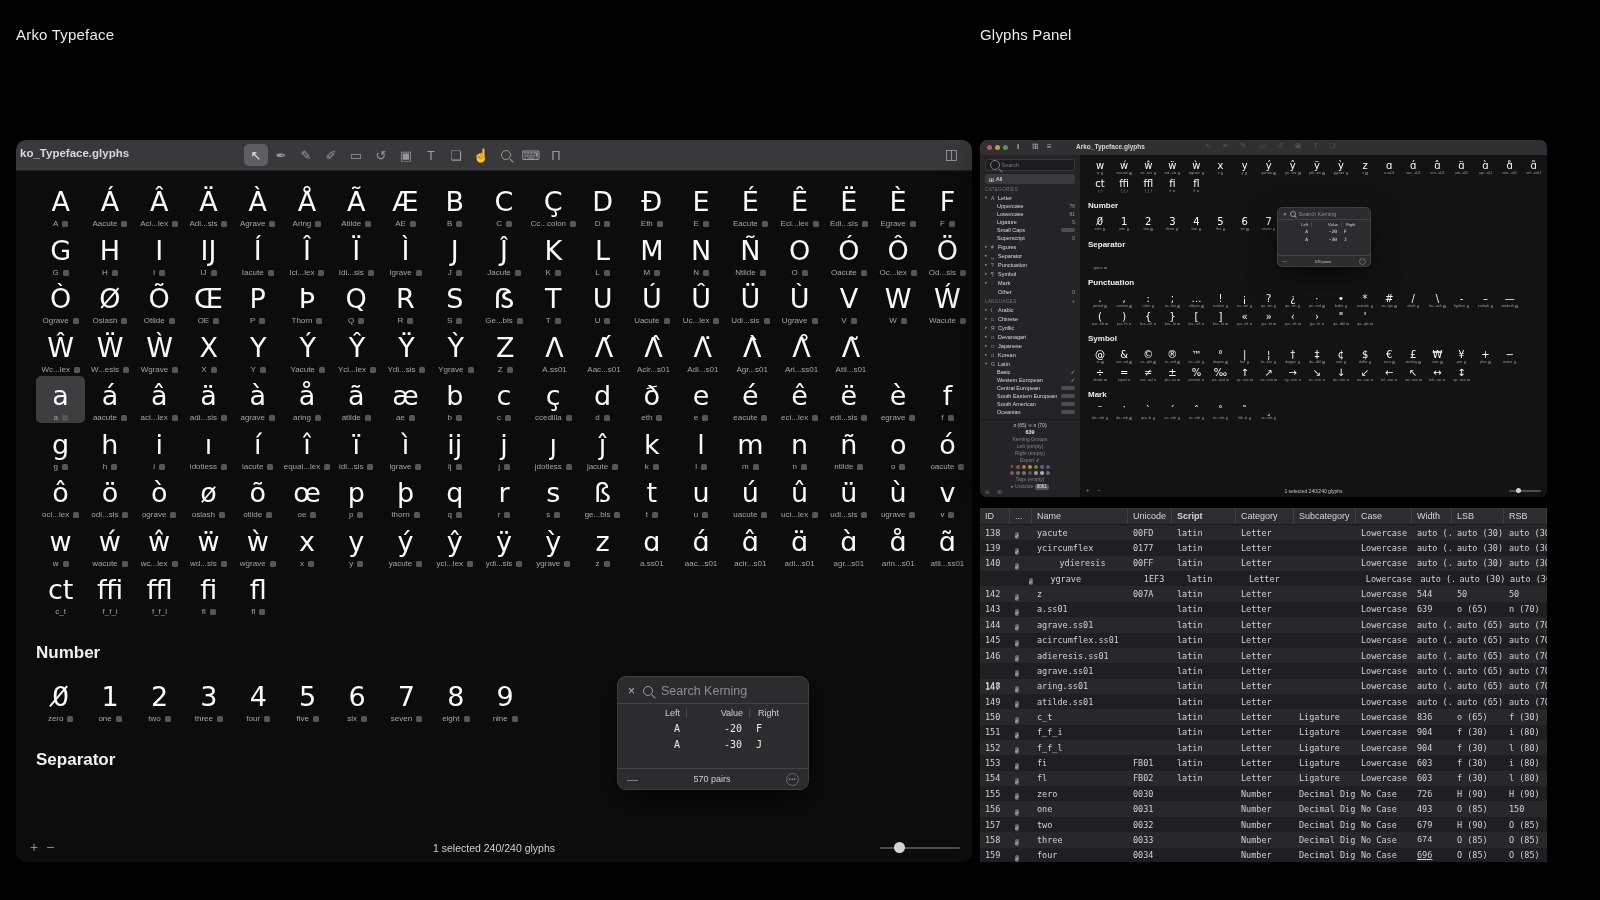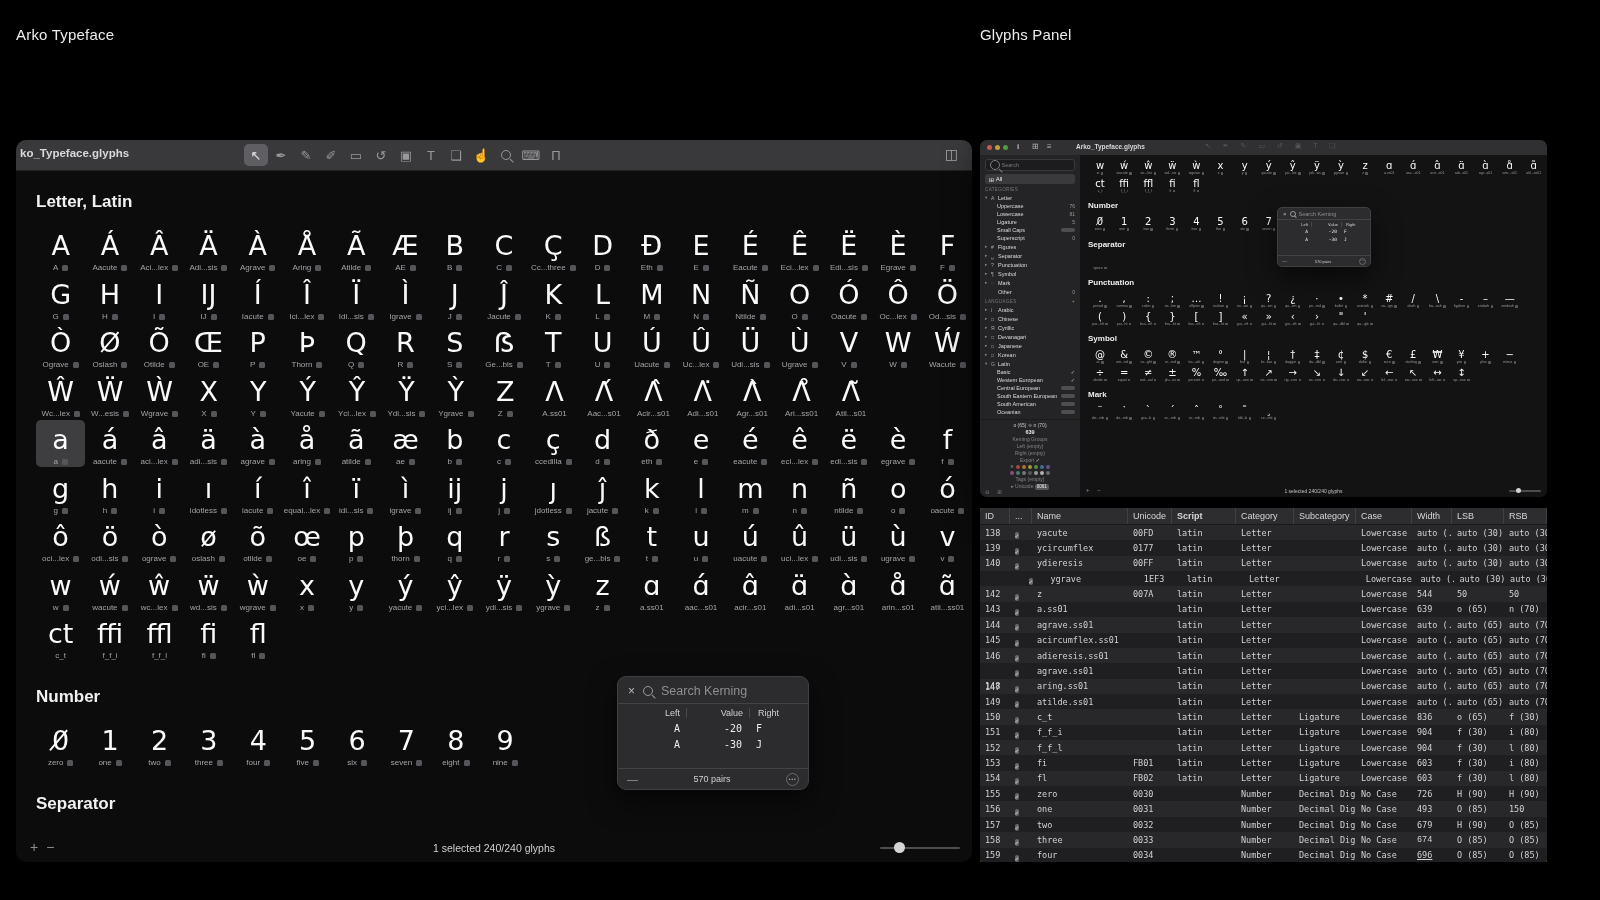--- a/index.html
+++ b/index.html
@@ -155,21 +155,20 @@
         <span class="tool">☝</span>
         <span class="tool">
           <span class="mag"></span>
         </span>
         <span class="tool">⌨</span>
         <span class="tool">Π</span>
       </div>
     <span id="lw-paneltoggle">◫</span>
   </div>
   <div id="lw-grid">
-      <div class="sec-h">Letter, Latin</div>
       <div class="grow">
         <div class="gcell">
           <div class="gg">A</div>
           <div class="gl">
             <span class="glt">A</span>
             <span class="gcb"></span>
           </div>
         </div>
         <div class="gcell">
           <div class="gg">Á</div>
@@ -230,21 +229,21 @@
         <div class="gcell">
           <div class="gg">C</div>
           <div class="gl">
             <span class="glt">C</span>
             <span class="gcb"></span>
           </div>
         </div>
         <div class="gcell">
           <div class="gg">Ç</div>
           <div class="gl">
-            <span class="glt">Cc...three</span>
+            <span class="glt">Cc...colon</span>
             <span class="gcb"></span>
           </div>
         </div>
         <div class="gcell">
           <div class="gg">D</div>
           <div class="gl">
             <span class="glt">D</span>
             <span class="gcb"></span>
           </div>
         </div>
@@ -2372,21 +2371,21 @@
         <span class="td" style="width: 58px;">Letter</span>
         <span class="td" style="width: 62px;"></span>
         <span class="td" style="width: 56px;">Lowercase</span>
         <span class="td" style="width: 40px;">auto (...</span>
         <span class="td" style="width: 52px;">auto (30)</span>
         <span class="td" style="width: 43px;">auto (30)</span>
       </div>
       <div class="tr">
         <span class="td" style="width: 30px;">140</span>
         <span style="width: 22px;"><span class="tcb">✓</span></span>
-        <span class="td" style="width: 96px;">ydieresis</span>
+        <span class="td" style="width: 96px; text-align: center;">ydieresis</span>
         <span class="td" style="width: 44px;">00FF</span>
         <span class="td" style="width: 64px;">latin</span>
         <span class="td" style="width: 58px;">Letter</span>
         <span class="td" style="width: 62px;"></span>
         <span class="td" style="width: 56px;">Lowercase</span>
         <span class="td" style="width: 40px;">auto (...</span>
         <span class="td" style="width: 52px;">auto (30)</span>
         <span class="td" style="width: 43px;">auto (30)</span>
       </div>
       <div class="tr">

